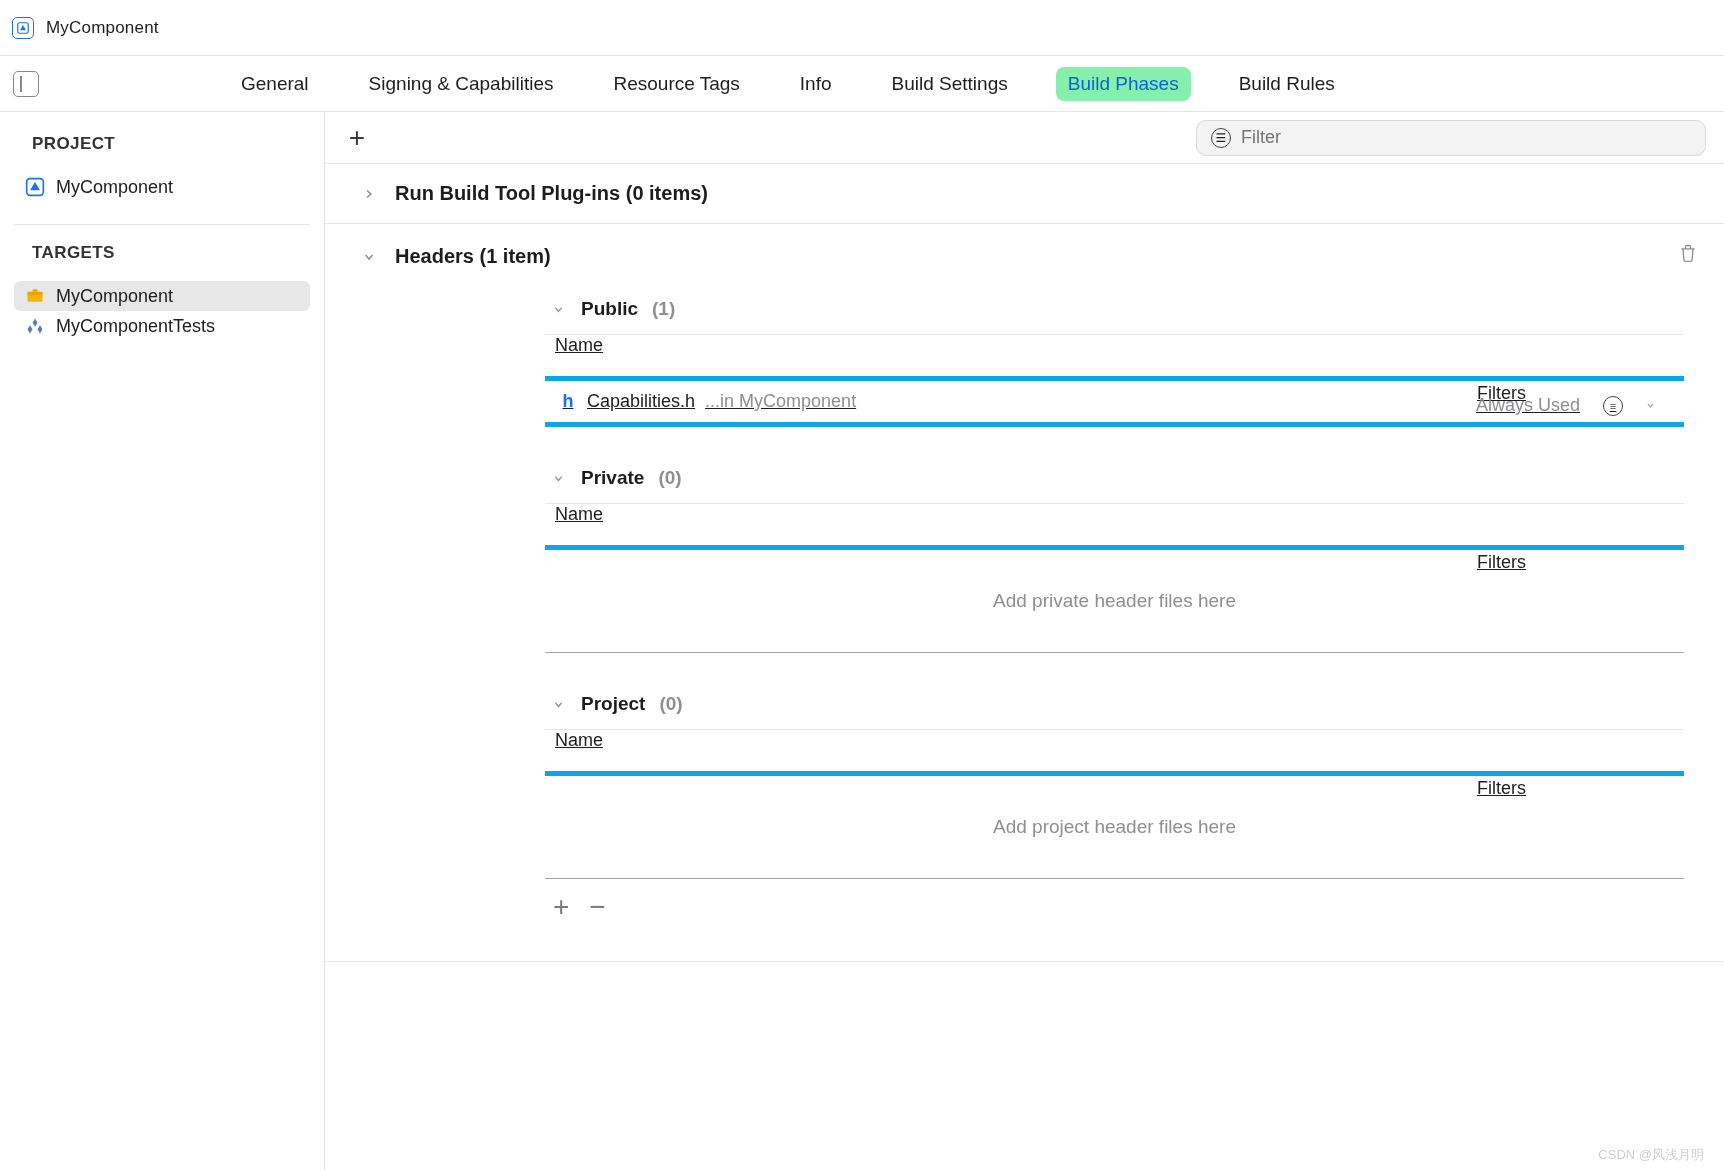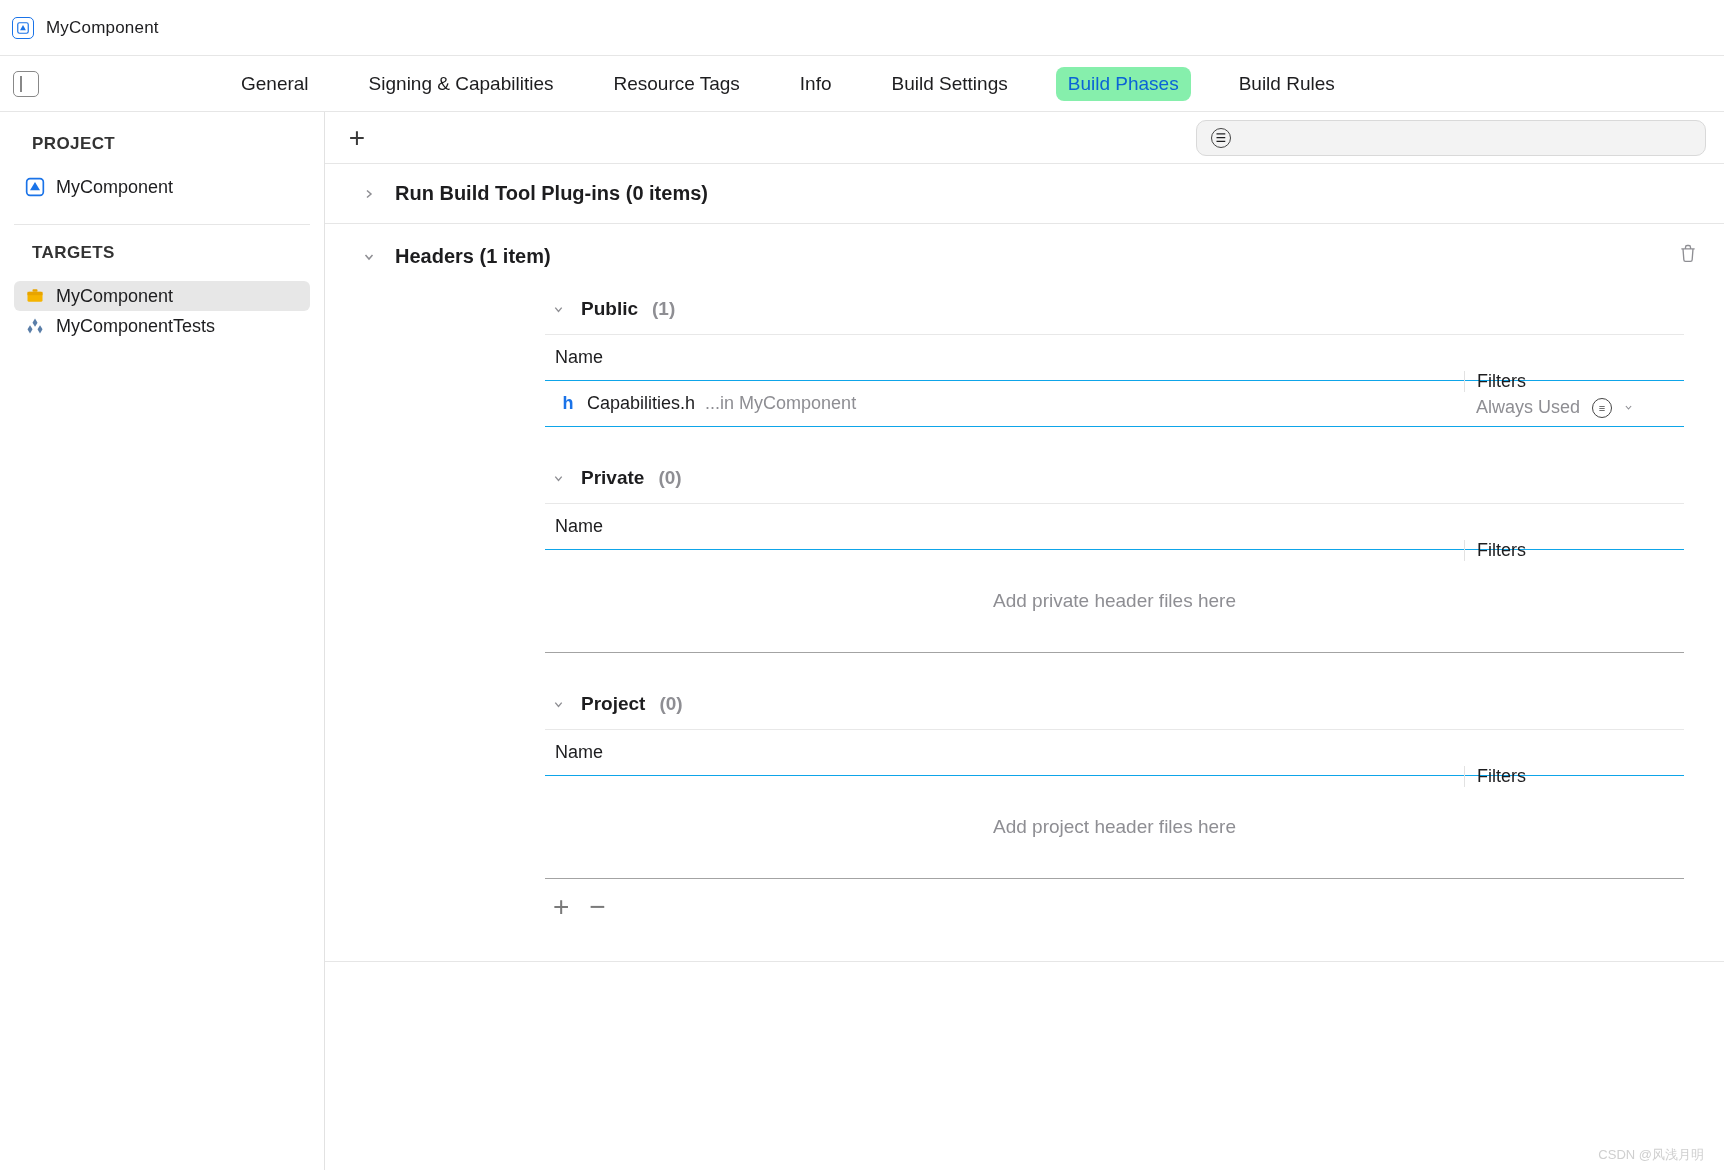--- a/index.html
+++ b/index.html
@@ -36,25 +36,25 @@
     .phase-head { display:flex; align-items:center; gap: 16px; padding: 18px 18px 18px 38px; font-size: 20px; font-weight: 700; }
     .phase-head .chev { width:16px; color:#8e8e93; }
     .phase .trash { margin-left:auto; color:#8e8e93; font-size:22px; cursor:pointer; padding-right:8px; }
 
     .subgroup { padding: 10px 40px 30px 220px; }
     .subgroup-head { display:flex; align-items:flex-end; gap:14px; margin-bottom: 14px; font-size: 19px; font-weight: 700; padding-left: 8px; }
     .subgroup-head .count { color:#8e8e93; font-weight:600; }
     .subgroup-head .chev { color:#8e8e93; width:14px; }
 
     .table { border-top:1px solid #e8e8e8; }
-    .thead, .trow { display:flex; align-items:center; height: 46px; border-bottom:1px solid #0ea5e9; }
+    .thead, .trow { display:flex; height: 46px; border-bottom:5px solid #0ea5e9;text-decoration:underline; }
     .thead .col-name { flex:1; padding-left: 10px; font-size: 18px; }
     .thead .col-filters { width: 220px; padding-left: 12px; border-left:1px solid #e2e2e2; font-size: 18px; margin-top: 48px; }
     .trow .col-name { flex:1; padding-left: 14px; display:flex; align-items:center; gap: 10px; font-size: 18px; }
-    .trow .col-filters { width: 220px; padding-left: 12px; color:#8e8e93; font-size: 18px; display:flex; align-items:center; gap:12px;margin-top:8px; }
+    .trow .col-filters { width: 220px; padding-left: 12px; color:#8e8e93; font-size: 18px; display:flex; align-items:center; gap:23px;margin-top:8px; }
     .h-icon { color:#1a73e8; font-weight:700; font-size:18px; width:18px; text-align:center; }
     .path-hint { color:#8e8e93; }
     .opt-circ { width:20px;height:20px;border:1.5px solid #444;border-radius:50%;display:flex;align-items:center;justify-content:center;font-size:11px;color:#444; }
     .tiny-chev { color:#8e8e93; font-size:12px; }
 
     .empty-msg { text-align:center; color:#8e8e93; font-size:19px; padding: 40px 0; border-bottom:1px solid #a3a3a3; }
     .rowtools { display:flex; gap:20px; padding: 14px 8px 10px; color:#7a7a7a; font-size: 28px; line-height:1; }
     .rowtools span { cursor:pointer; }
 
     .watermark { position:fixed; right:20px; bottom:6px; color:#cfcfcf; font-size:13px; pointer-events:none; }
@@ -119,20 +119,21 @@
       </span>
       <span>MyComponentTests</span>
     </div>
   </aside>
 
   <main class="main">
     <div class="toprow">
       <span class="plus-btn">+</span>
       <div class="filter-wrap">
         <span class="circ">☰</span>
+        <input type="text" placeholder="Filter" style="">
       </div>
     </div>
 
 
     <section class="phase">
       <div class="phase-head">
         <span class="chev">
           <svg width="12" height="12" viewBox="0 0 24 24">
               <path d="M8 5l8 7-8 7" fill="none" stroke="#8e8e93" stroke-width="3"></path>
             </svg>

